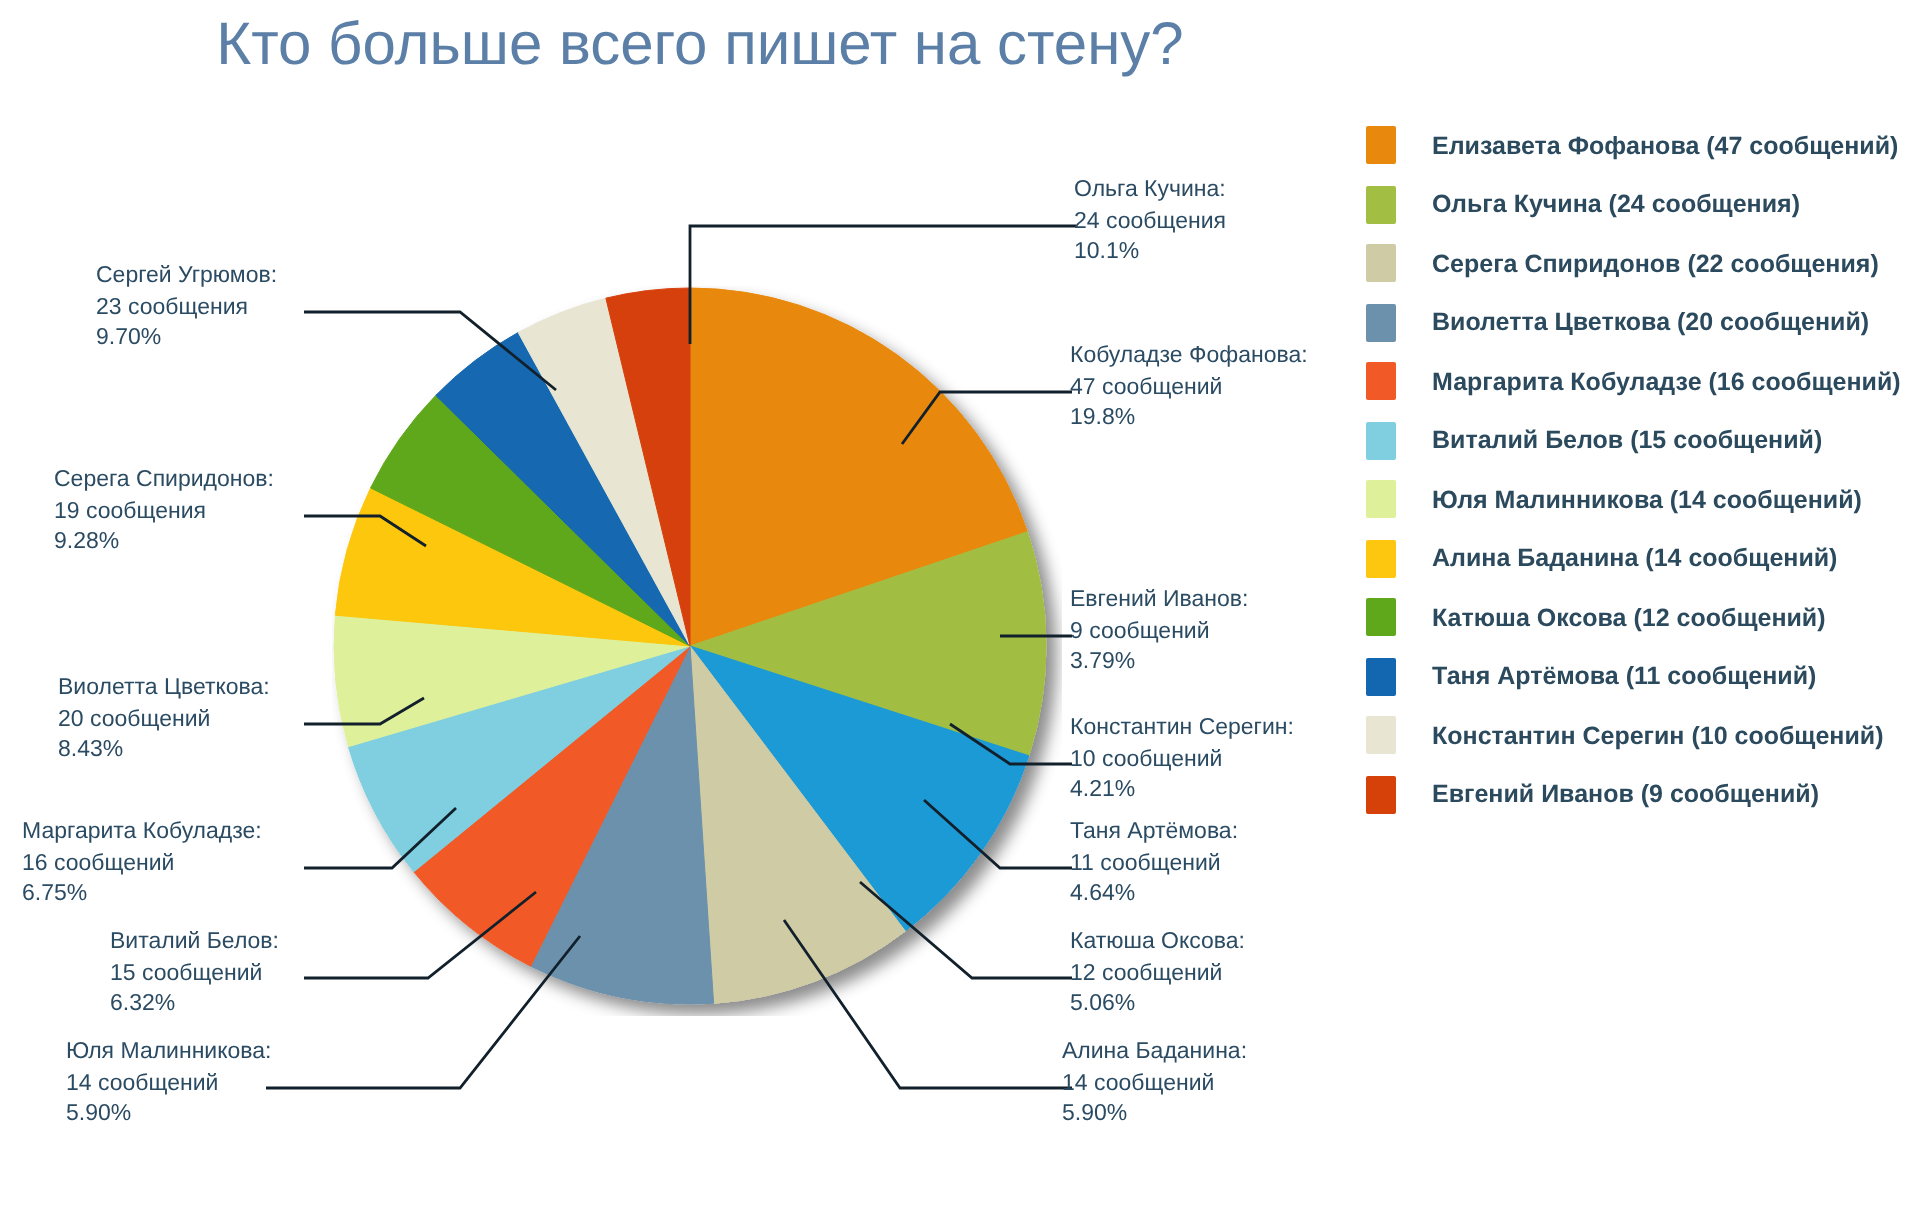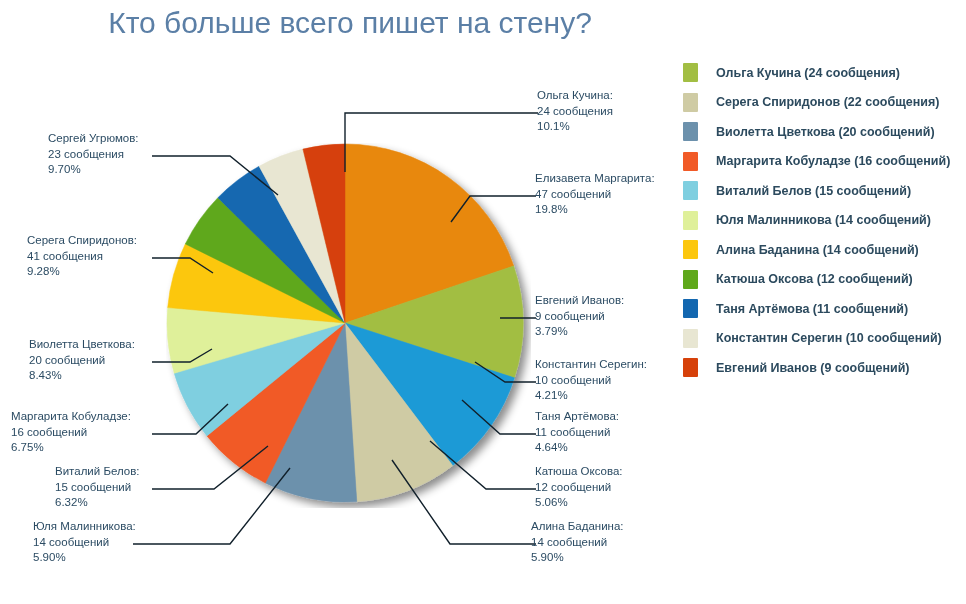--- a/index.html
+++ b/index.html
@@ -113,21 +113,21 @@
     </g>
   </svg>
 
   <div class="slice-label right" style="left:537px;top:88px;">
     <span class="l1">Ольга Кучина:</span>
     <span class="l2">24 сообщения</span>
     <span class="l3">10.1%</span>
   </div>
 
   <div class="slice-label right" style="left:535px;top:171px;">
-    <span class="l1">Елизавета Маргарита:</span>
+    <span class="l1">Кобуладзе Фофанова:</span>
     <span class="l2">47 сообщений</span>
     <span class="l3">19.8%</span>
   </div>
 
   <div class="slice-label right" style="left:535px;top:293px;">
     <span class="l1">Евгений Иванов:</span>
     <span class="l2">9 сообщений</span>
     <span class="l3">3.79%</span>
   </div>
 
@@ -174,32 +174,36 @@
   </div>
 
   <div class="slice-label left-al" style="left:29px;top:337px;">
     <span class="l1">Виолетта Цветкова:</span>
     <span class="l2">20 сообщений</span>
     <span class="l3">8.43%</span>
   </div>
 
   <div class="slice-label left-al" style="left:27px;top:233px;">
     <span class="l1">Серега Спиридонов:</span>
-    <span class="l2">41 сообщения</span>
+    <span class="l2">19 сообщения</span>
     <span class="l3">9.28%</span>
   </div>
 
   <div class="slice-label left-al" style="left:48px;top:131px;">
     <span class="l1">Сергей Угрюмов:</span>
     <span class="l2">23 сообщения</span>
     <span class="l3">9.70%</span>
   </div>
 
   <div id="legend">
       <div class="legend-row">
+        <span class="legend-swatch" style="background: rgb(232, 136, 12);"></span>
+        <span class="legend-text">Елизавета Фофанова (47 сообщений)</span>
+      </div>
+      <div class="legend-row">
         <span class="legend-swatch" style="background: rgb(162, 190, 67);"></span>
         <span class="legend-text">Ольга Кучина (24 сообщения)</span>
       </div>
       <div class="legend-row">
         <span class="legend-swatch" style="background: rgb(207, 203, 164);"></span>
         <span class="legend-text">Серега Спиридонов (22 сообщения)</span>
       </div>
       <div class="legend-row">
         <span class="legend-swatch" style="background: rgb(108, 145, 172);"></span>
         <span class="legend-text">Виолетта Цветкова (20 сообщений)</span>

